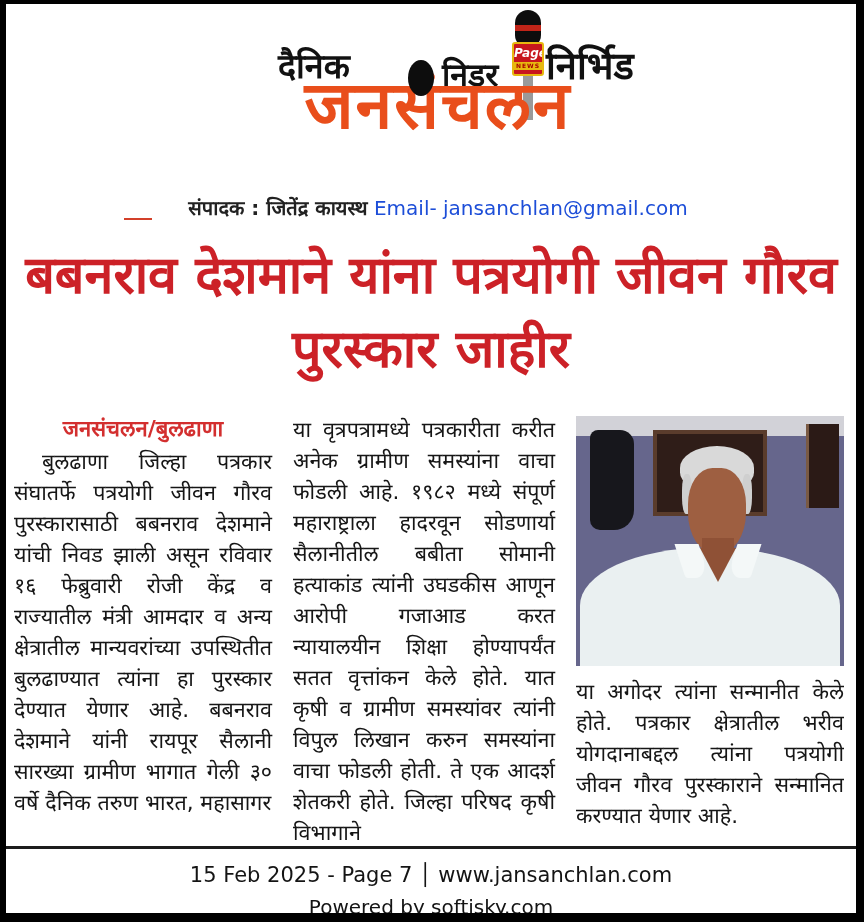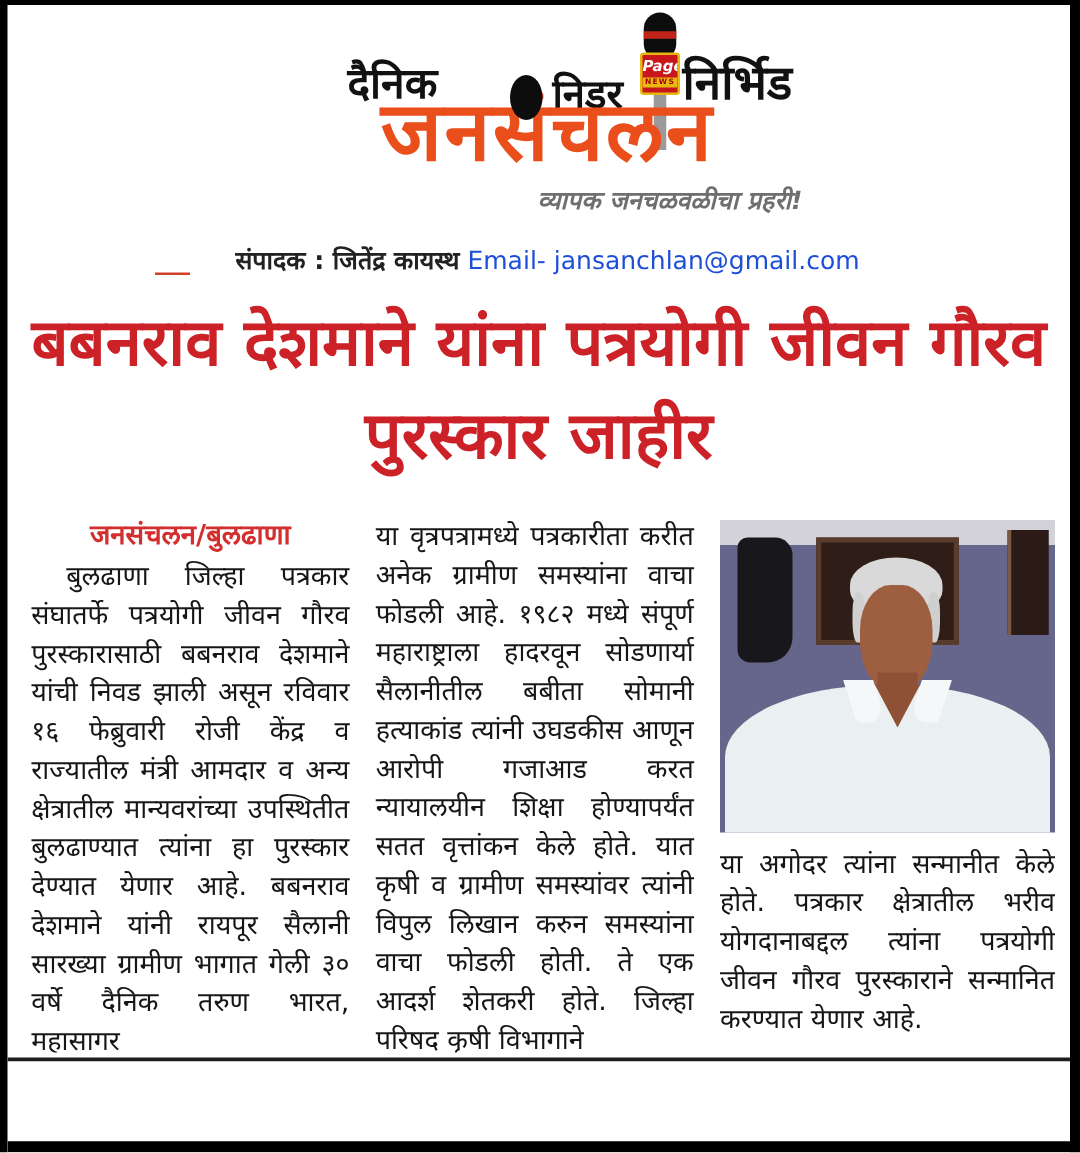--- a/index.html
+++ b/index.html
@@ -79,21 +79,21 @@
   .mh-editor .ed-email{font-weight:normal;color:#1d4ed8;}
   
   .headline{
     margin:8px 10px 0 10px;text-align:center;
     font-size:52px;line-height:74px;font-weight:bold;color:#cc2127;
     height:164px;overflow:hidden;
   }
   
   .body-wrap{
     display:flex;gap:21px;
-    margin:12px 12px 0 19px;
+    margin:12px 12px 0 8px;
     height:428px;overflow:hidden;
   }
   .col{flex:1;font-size:21.5px;line-height:31px;text-align:justify;color:#161616;}
   .col-1{max-width:258px;}
   .col-2{max-width:266px;}
   .col-3{max-width:272px;}
   .dateline{
     text-align:center;color:#d32f2f;font-weight:bold;font-size:22px;
     line-height:30px;margin-bottom:2px;
   }
@@ -151,21 +151,20 @@
       <div class="mic-stripe"></div>
       <div class="mic-stem"></div>
       <div class="mic-badge">
         <span class="city">Page</span>
         <span class="news">NEWS</span>
       </div>
     </div>
 
     <div class="mh-logo">जनसंचलन</div>
     <div class="mh-logo-dot"></div>
-    <div class="mh-tagline">व्यापक जनचळवळीचा प्रहरी!</div>
     <div class="mh-artifact"></div>
 
     <div class="mh-editor">
       <span class="ed-bold">संपादक : जितेंद्र कायस्थ</span>
       <span class="ed-email">Email- jansanchlan@gmail.com</span>
     </div>
   </div>
 
   <div class="headline">बबनराव देशमाने यांना पत्रयोगी जीवन गौरव पुरस्कार जाहीर</div>
 
@@ -193,15 +192,19 @@
         <div class="ph-shirt"></div>
         <div class="ph-vneck"></div>
         <div class="ph-collar-l"></div>
         <div class="ph-collar-r"></div>
       </div>
       <div>या अगोदर त्यांना सन्मानीत केले होते. पत्रकार क्षेत्रातील भरीव योगदानाबद्दल त्यांना पत्रयोगी जीवन गौरव पुरस्काराने सन्मानित करण्यात येणार आहे.</div>
     </div>
   </div>
 
   <div class="rule"></div>
+  <div class="footer">
+    <div class="footer-line1">15 Feb 2025 - Page 7 │ www.jansanchlan.com</div>
+    <div class="footer-line2">Powered by softisky.com</div>
+  </div>
   <div class="bottom-bar"></div>
 
 </div>
 
 </body></html>

